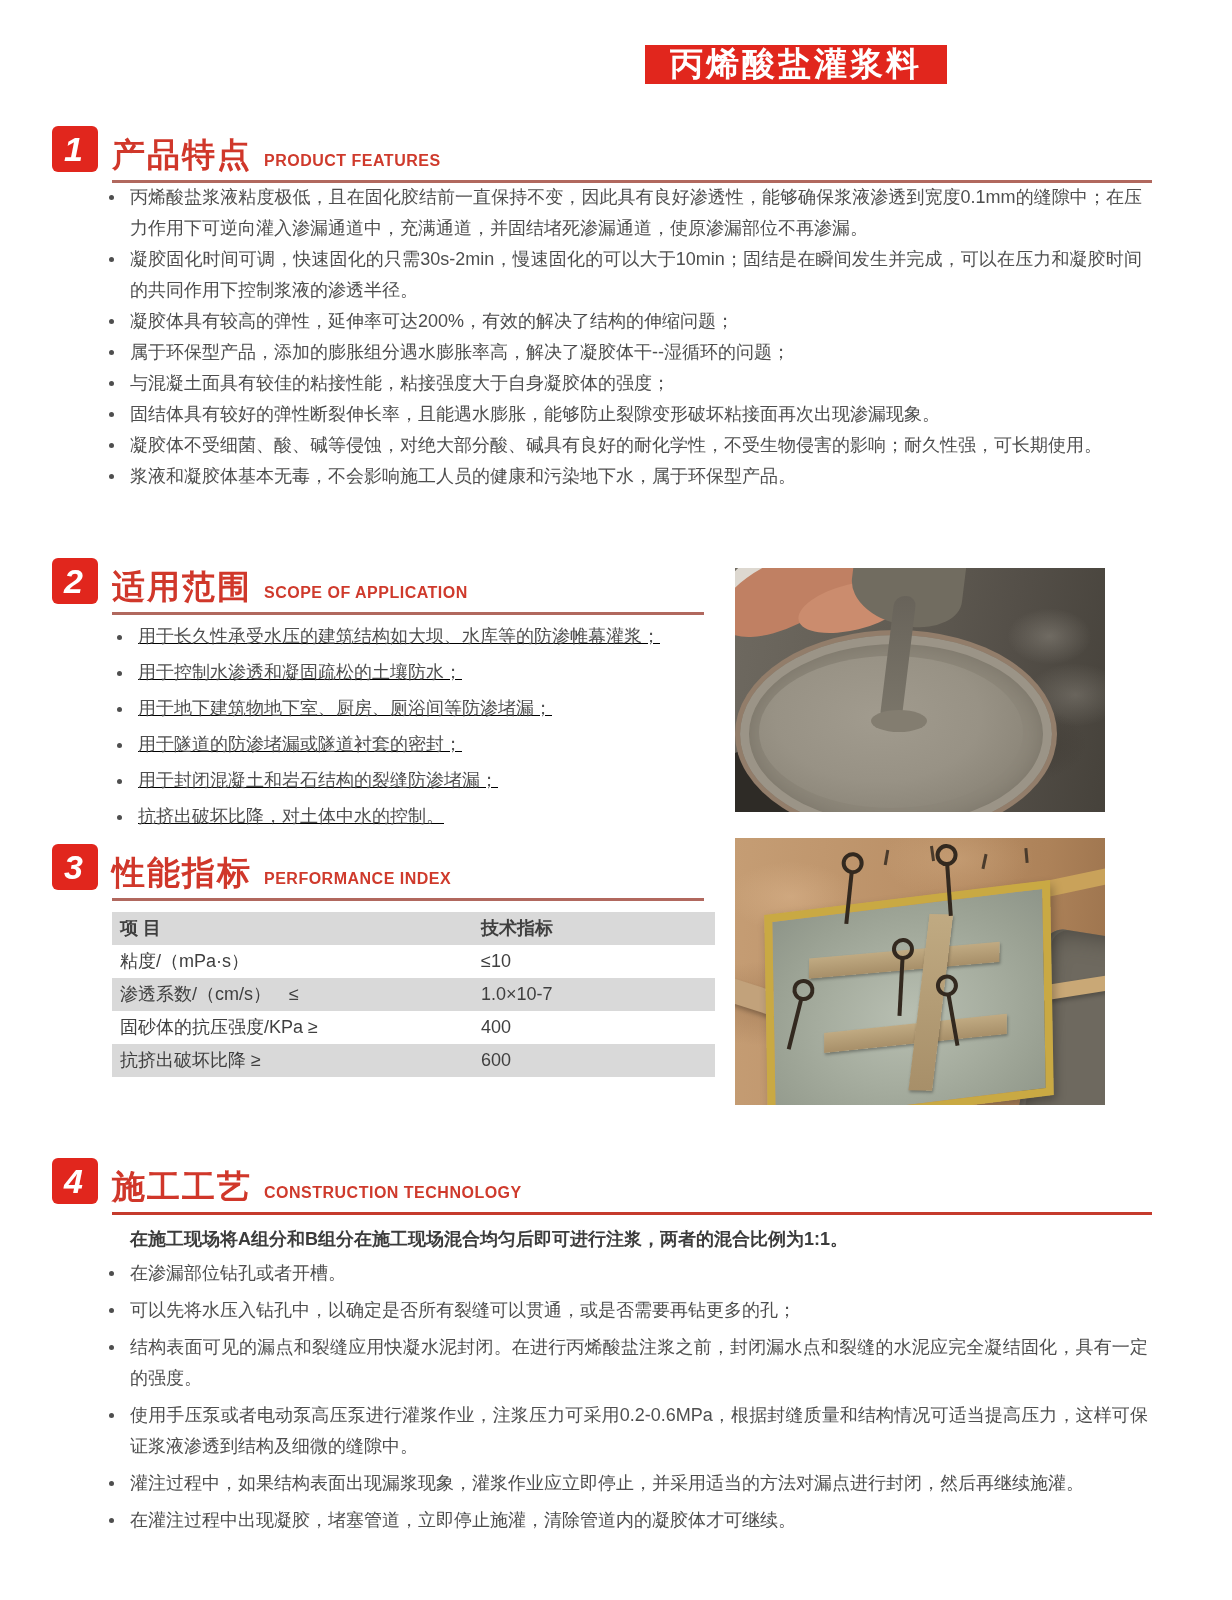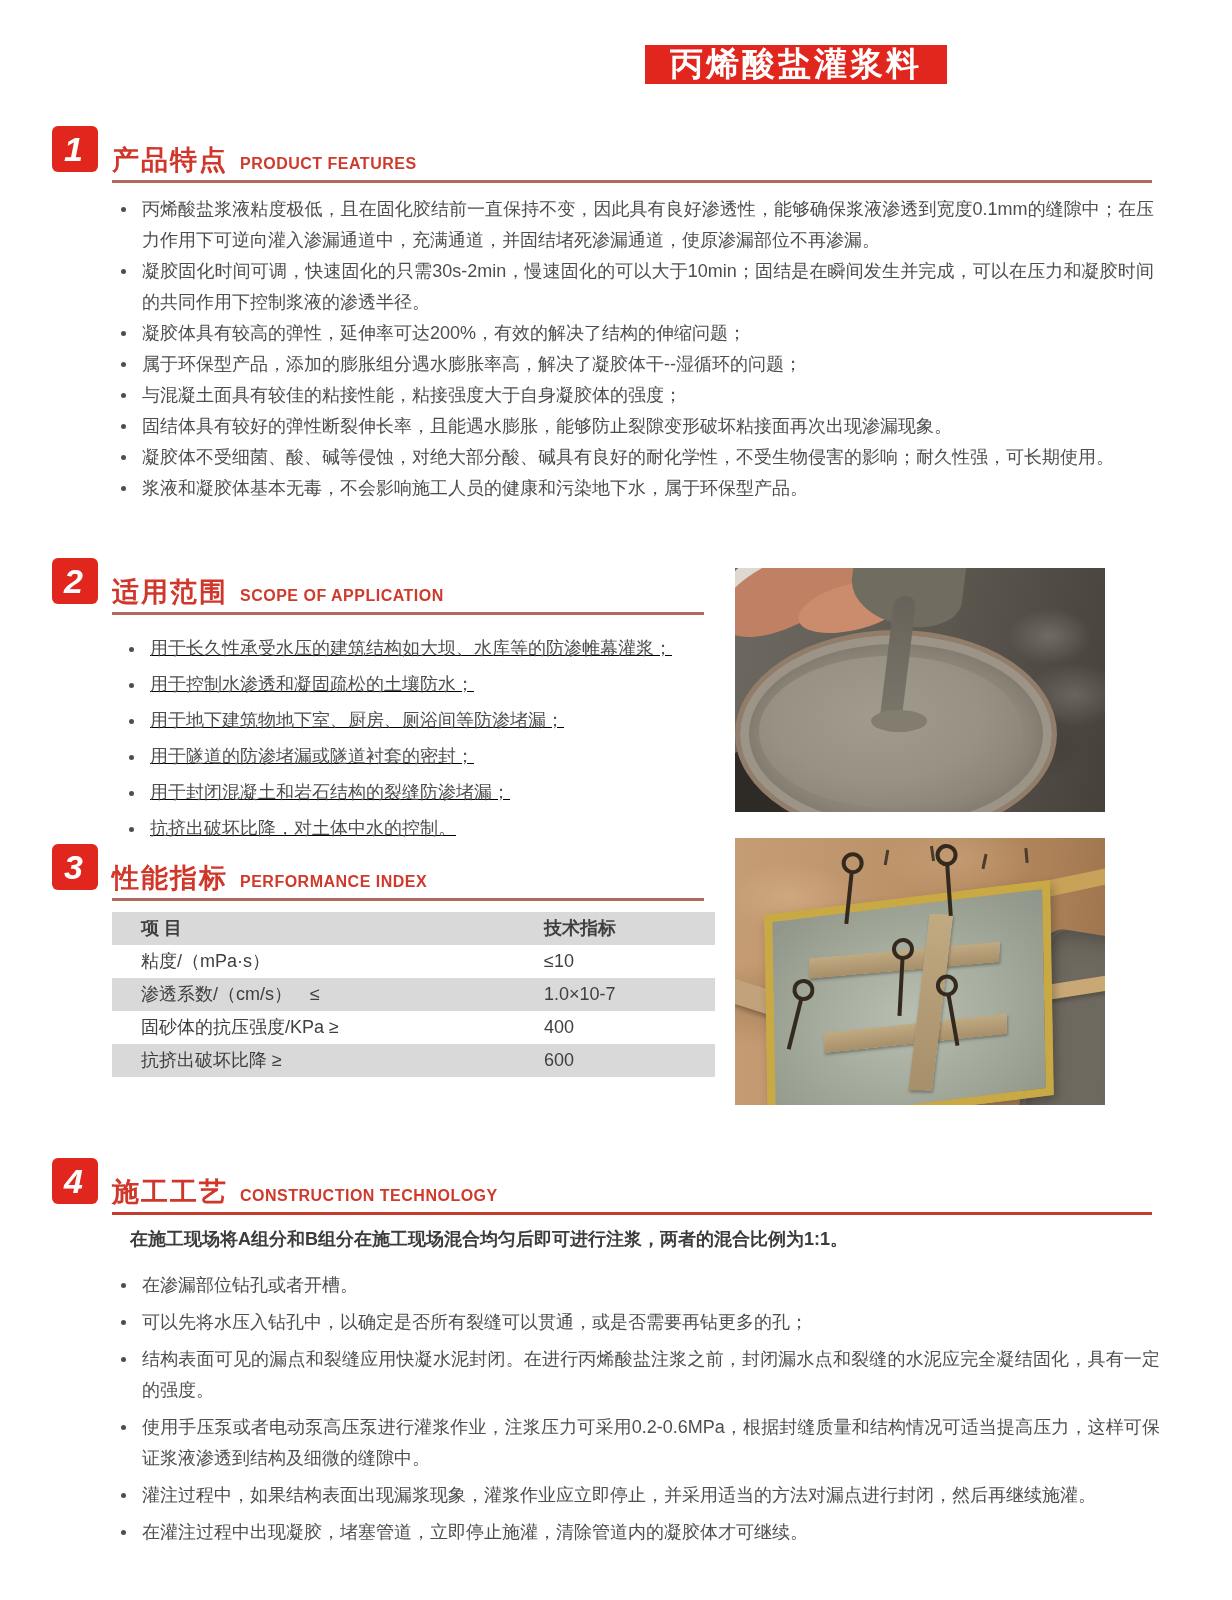--- a/index.html
+++ b/index.html
@@ -19,27 +19,27 @@
 
   
   .sec-header { position:absolute; left:52px; height:48px; width:1100px; }
   .sec-badge {
     position:absolute; left:0; top:0; width:46px; height:46px;
     background:#e1261d; border-radius:6px; color:#ffffff;
     font-size:34px; font-weight:bold; font-style:italic;
     display:flex; align-items:center; justify-content:center; padding-right:3px; box-sizing:border-box;
   }
   .sec-titles { position:absolute; left:60px; bottom:-4px; display:flex; align-items:baseline; gap:12px; white-space:nowrap; }
-  .sec-title-zh { color:#d0372a; font-size:27px; font-weight:bold; letter-spacing:2px; }
+  .sec-title-zh { color:#d0372a; font-size:33px; font-weight:bold; letter-spacing:2px; }
   .sec-title-en { color:#cf3a2c; font-size:16px; font-weight:bold; letter-spacing:0.5px; }
   .sec-line { position:absolute; left:60px; bottom:-9px; height:3px; background:#b1685e; }
   .sec-line.bright { background:#c53b2d; }
 
   
-  ul.bullets { list-style:none; margin:12px; padding:0; position:absolute; }
+  ul.bullets { list-style:none; margin:0; padding:0; position:absolute; }
   ul.bullets li {
     position:relative; padding-left:30px; color:#4e4e4e; font-size:18px;
     line-height:31px; text-align:justify;
   }
   ul.bullets li::before {
     content:""; position:absolute; left:9px; top:13px; width:5px; height:5px;
     border-radius:50%; background:#4e4e4e;
   }
   #s1-list { left:100px; top:182px; width:1042px; }
   #s2-list { left:108px; top:622px; width:628px;text-decoration:underline; }
@@ -50,21 +50,21 @@
     position:absolute; left:130px; top:1225px; width:1012px;
     color:#3c3c3c; font-size:18px; font-weight:bold; line-height:28px;
   }
 
   
   table.perf-table {
     position:absolute; left:112px; top:912px; width:603px;
     border-collapse:collapse; font-size:18px; color:#3f3f3f;
   }
   table.perf-table th, table.perf-table td {
-    text-align:left; padding:4px 29px; font-weight:normal; line-height:25px;
+    text-align:left; padding:4px 8px; font-weight:normal; line-height:25px;
   }
   table.perf-table th { background:#d9d9d9; font-weight:bold; }
   table.perf-table tbody tr:nth-child(even) { background:#d9d9d9; }
   table.perf-table td:first-child, table.perf-table th:first-child { width:345px; }
   table.perf-table td.val { white-space:pre-line; }
 
   
   .photo1 {
     position:absolute; left:735px; top:568px; width:370px; height:244px; overflow:hidden;
     background:

